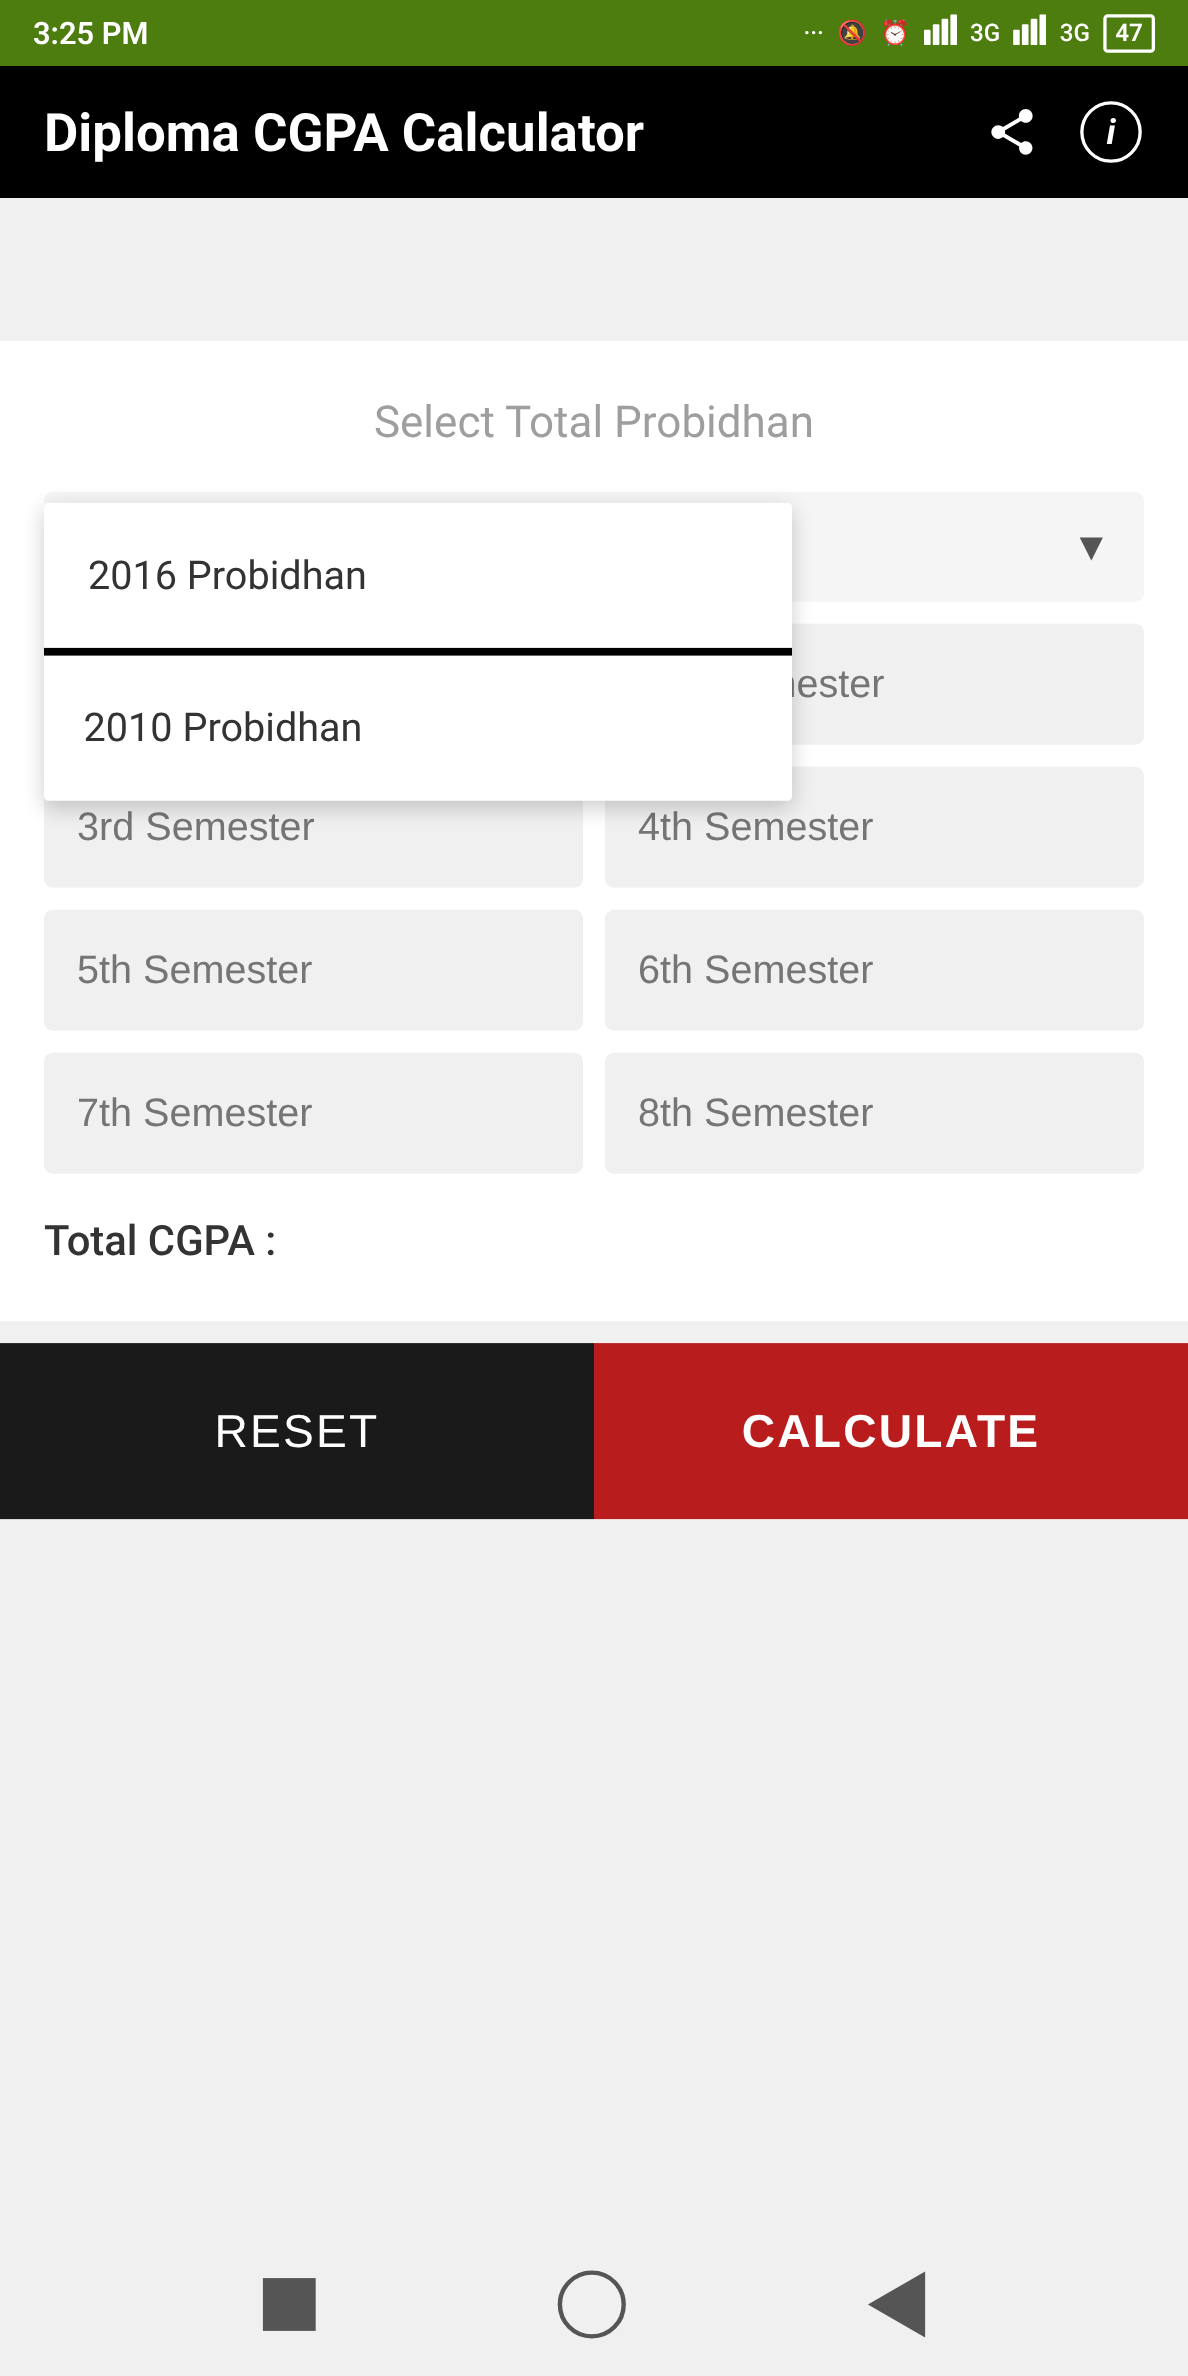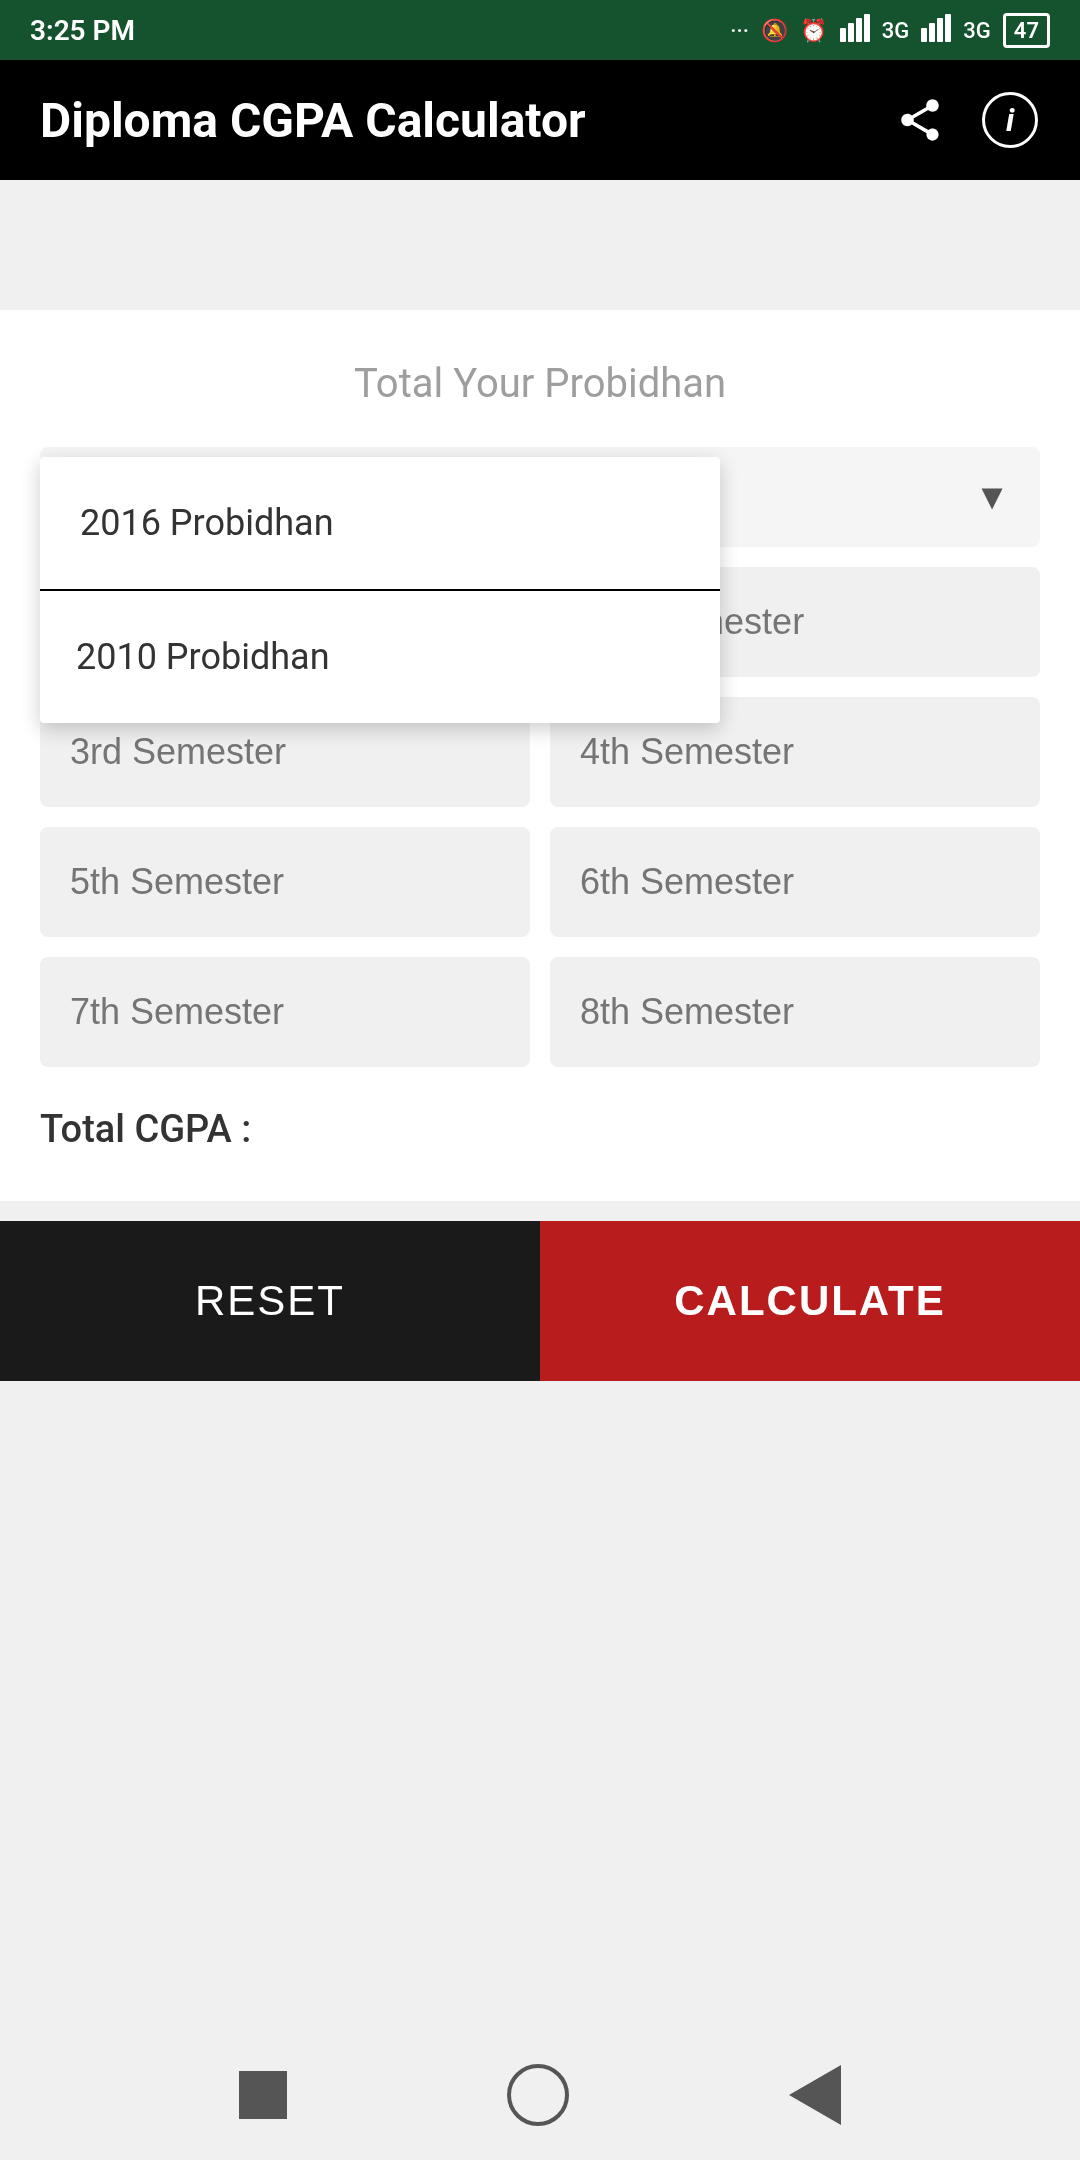--- a/index.html
+++ b/index.html
@@ -15,21 +15,21 @@
       font-family: 'Roboto', Arial, sans-serif;
       background-color: #f0f0f0;
       overflow: hidden;
       position: relative;
     }
 
     
     .status-bar {
       width: 100%;
       height: 60px;
-      background-color: #14532d;
+      background-color: #4d7c0f;
       display: flex;
       align-items: center;
       justify-content: space-between;
       padding: 0 30px;
       color: white;
       font-size: 26px;
       font-weight: 500;
     }
 
     .status-bar-time {
@@ -158,21 +158,21 @@
       border-radius: 4px;
       z-index: 100;
       overflow: hidden;
     }
 
     .dropdown-item {
       padding: 45px 40px;
       font-size: 36px;
       color: #333;
       cursor: pointer;
-      border-bottom: 2px solid #000000;
+      border-bottom: 7px solid #000000;
     }
 
     .dropdown-item:last-child {
       border-bottom: none;
       padding-left: 36px;
     }
 
     
     .semester-grid {
       display: grid;
@@ -346,21 +346,21 @@
       <div class="info-icon-circle">
         <span>i</span>
       </div>
     </div>
   </div>
 </div>
 
 <div class="ad-space"></div>
 
 <div class="main-card">
-  <div class="section-title">Total Your Probidhan</div>
+  <div class="section-title">Select Total Probidhan</div>
 
   <div class="dropdown-container">
     <div class="dropdown-button">
       <span class="selected-text"></span>
       <span class="dropdown-arrow">▼</span>
     </div>
 
     <div class="dropdown-menu">
       <div class="dropdown-item">2016 Probidhan</div>
       <div class="dropdown-item">2010 Probidhan</div>

